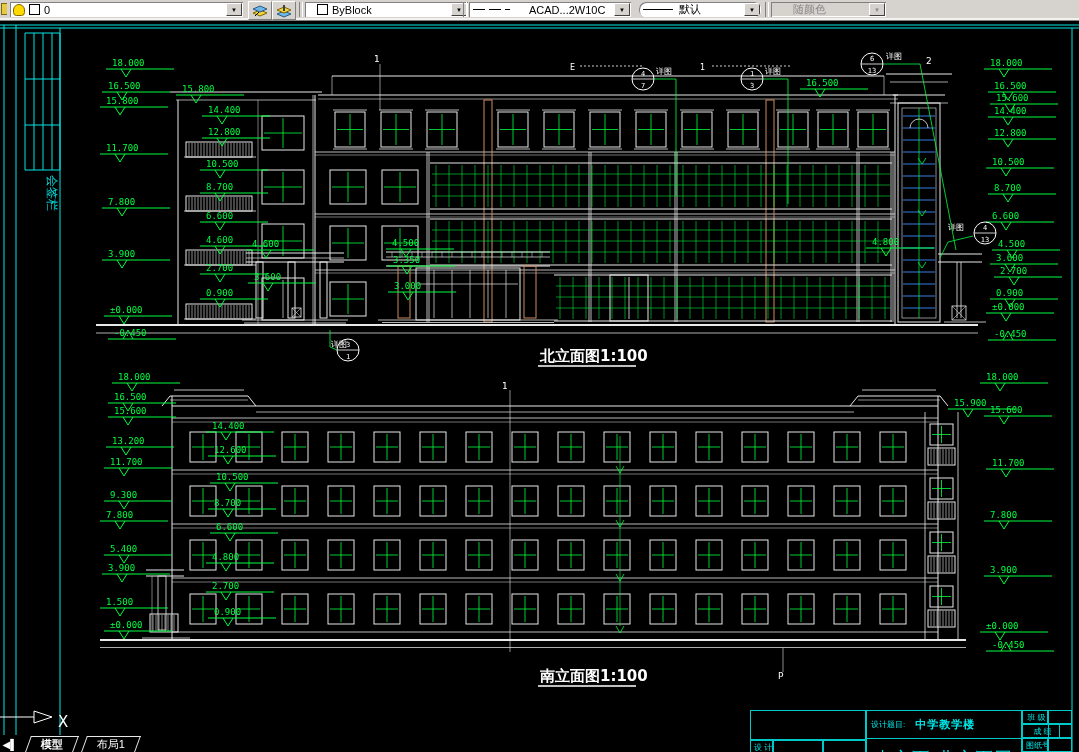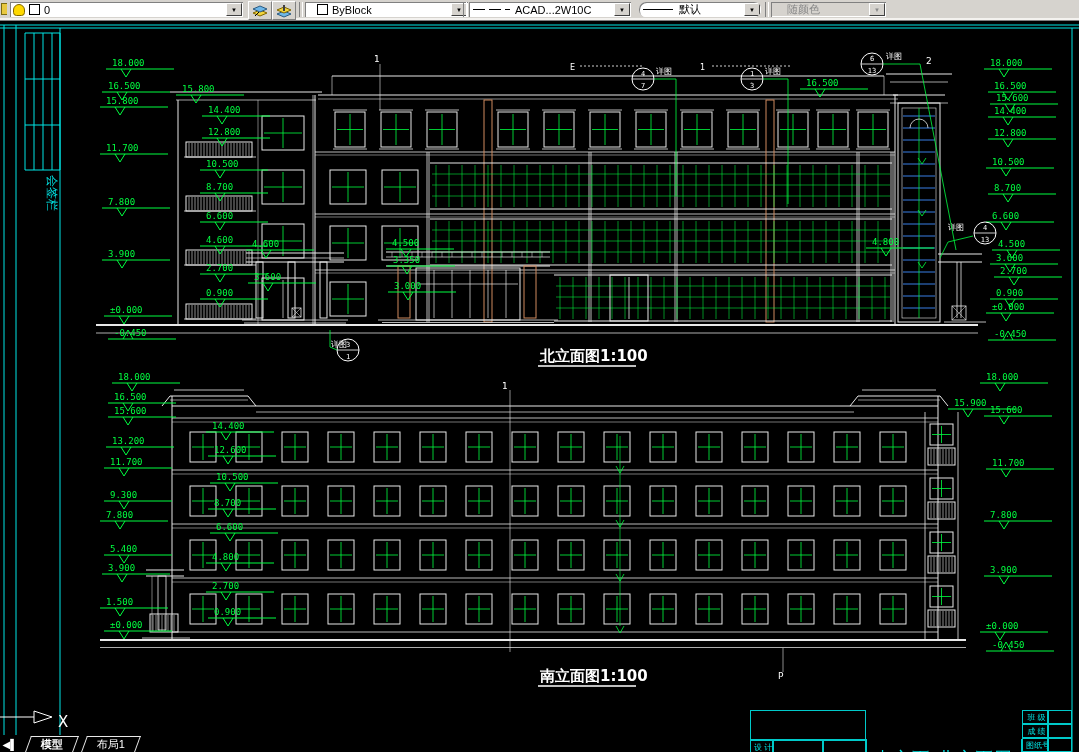--- a/index.html
+++ b/index.html
@@ -75,31 +75,31 @@
     <div class="combo" style="left:305px;width:155px;padding-left:8px;">
       <span class="swatch"></span>
       <span>ByBlock</span>
       <span class="arrow">▼</span>
     </div>
     <div class="sep" style="left:463px;"></div>
     <div class="combo" style="left:469px;width:162px;">
       <span class="dash" style="width:12px;margin-left:4px;"></span>
       <span class="dash" style="width:12px;"></span>
       <span class="dash" style="width:5px;"></span>
-      <span style="margin-left:3px;">ACAD...2W10C</span>
+      <span style="margin-left:17px;">ACAD...2W10C</span>
       <span class="arrow">▼</span>
     </div>
     <div class="combo" style="left:639px;width:122px;border-radius:7px;">
       <span class="dash" style="width:30px;margin-left:4px;"></span>
       <span style="margin-left:4px;">默认</span>
       <span class="arrow">▼</span>
     </div>
     <div class="sep" style="left:765px;"></div>
     <div class="combo disabled" style="left:771px;width:115px;">
-      <span style="margin-left:16px;">随颜色</span>
+      <span style="margin-left:22px;">随颜色</span>
       <span class="arrow">▼</span>
     </div>
   </div>
 
   <div id="canvas">
     <svg id="cad" width="1079" height="730" viewBox="0 22 1079 730">
         <g>
           <line x1="0" y1="25" x2="1079" y2="25" stroke="#00e5e5" stroke-width="1"></line>
           <line x1="0" y1="28" x2="1079" y2="28" stroke="#00e5e5" stroke-width="1"></line>
           <line x1="4" y1="25" x2="4" y2="752" stroke="#00e5e5" stroke-width="1"></line>
@@ -1067,24 +1067,28 @@
           <polygon points="34,711 52,717 34,723" fill="none" stroke="#fff" stroke-width="1"></polygon>
         </g>
       </svg>
 
     <div id="tblock">
       <div class="bx" style="left:0;top:0;width:116px;height:30px;"></div>
       <div class="bx lbl" style="left:0;top:30px;width:23px;height:17px;">设 计</div>
       <div class="bx" style="left:23px;top:30px;width:50px;height:17px;"></div>
       <div class="bx" style="left:73px;top:30px;width:43px;height:17px;"></div>
 
+      <div class="projrow">
+        <span class="projlbl">设计题目:</span>
+        <span class="projname">中学教学楼</span>
+      </div>
       <div class="bigtitle">南立面 北立面图</div>
       <div class="bx lbl" style="left:272px;top:0;width:26px;height:14px;">班 级</div>
       <div class="bx" style="left:298px;top:0;width:24px;height:14px;"></div>
-      <div class="bx lbl" style="left:272px;top:14px;width:26px;height:14px;">成 绩</div>
+      <div class="bx lbl" style="left:272px;top:14px;width:38px;height:14px;">成 绩</div>
       <div class="bx" style="left:298px;top:14px;width:24px;height:14px;"></div>
       <div class="bx lbl" style="left:272px;top:28px;width:26px;height:14px;">图纸号</div>
       <div class="bx" style="left:298px;top:28px;width:24px;height:14px;"></div>
 
     </div>
   </div>
 
   <div id="tabbar">
     <div id="tabnav">◀▌</div>
     <div class="tab active">

